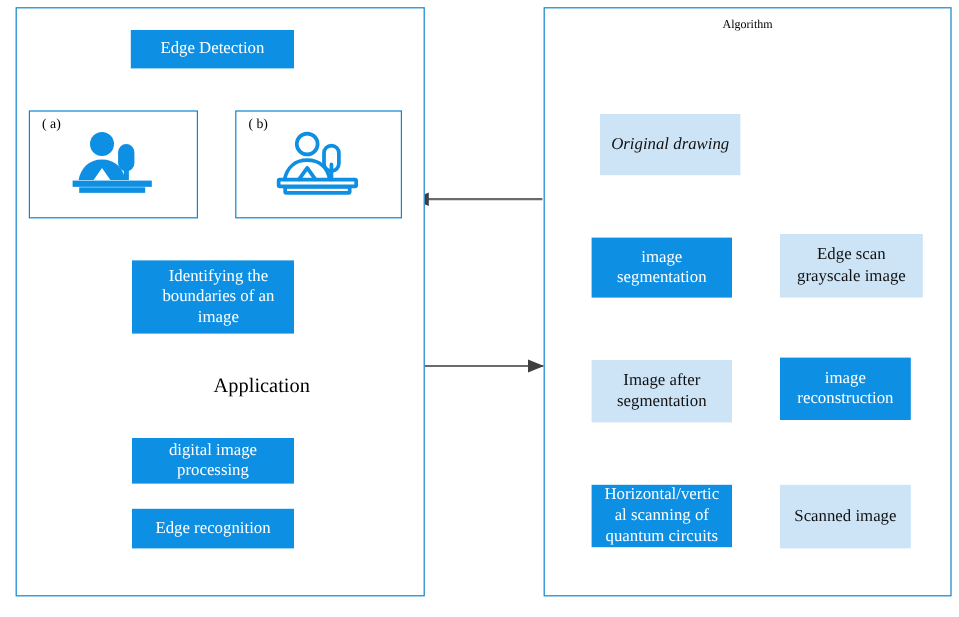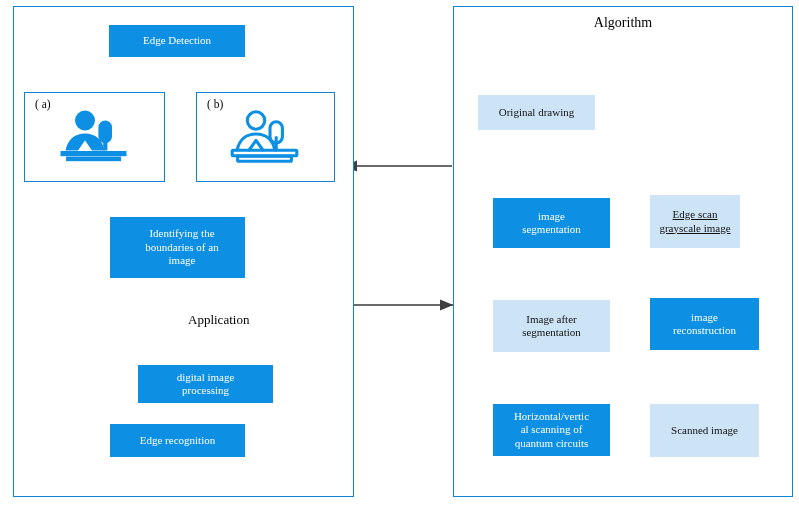--- a/index.html
+++ b/index.html
@@ -28,50 +28,50 @@
   }
   #panel-left  { left: 13px;  top: 6px; width: 341px; height: 491px; }
   #panel-right { left: 453px; top: 6px; width: 340px; height: 491px; }
 
   .panel-title {
     position: absolute;
     width: 100%;
     top: 8px;
     left: 0;
     text-align: center;
-    font-size: 14px;
+    font-size: 10px;
     color: #000000;
   }
 
   
   .box {
     position: absolute;
     box-sizing: border-box;
     display: flex;
     align-items: center;
     justify-content: center;
     text-align: center;
     line-height: 1.22;
-    font-size: 11px;
+    font-size: 14px;
     padding: 2px 3px;
     white-space: pre-line;
   }
   .box.solid {
     background: #0d8fe3;
     color: #ffffff;
   }
   .box.light {
     background: #cde4f7;
     color: #111111;
   }
 
   
   #box-edge-detection   { left: 109px; top: 25px;  width: 136px; height: 32px; }
   #box-identifying      { left: 110px; top: 217px; width: 135px; height: 61px; padding-left: 12px; }
-  #box-digital          { left: 110px; top: 365px; width: 135px; height: 38px; margin-left: 28px; }
+  #box-digital          { left: 110px; top: 365px; width: 135px; height: 38px; }
   #box-brain            { left: 110px; top: 424px; width: 135px; height: 33px; }
 
   
   .imgframe {
     position: absolute;
     border: 1.3px solid #1084d0;
     background: #ffffff;
     box-sizing: border-box;
   }
   #frame-a { left: 24px;  top: 92px; width: 141px; height: 90px; }
@@ -84,34 +84,34 @@
     color: #000000;
   }
   .frame-art {
     position: absolute;
     left: 50%;
     top: 52%;
     transform: translate(-50%, -50%);
   }
 
   
-  #box-original    { left: 478px; top: 95px;  width: 117px; height: 35px; }
+  #box-original    { left: 500px; top: 95px;  width: 117px; height: 51px; font-style: italic; }
   #box-imgseg      { left: 493px; top: 198px; width: 117px; height: 50px; }
   #box-imgafter    { left: 493px; top: 300px; width: 117px; height: 52px; }
   #box-horizontal  { left: 493px; top: 404px; width: 117px; height: 52px; }
   #box-scanned     { left: 650px; top: 404px; width: 109px; height: 53px; text-align: center; }
   #box-imgrecon    { left: 650px; top: 298px; width: 109px; height: 52px; }
-  #box-edgescan    { left: 650px; top: 195px; width: 90px; height: 53px; text-decoration: underline; }
+  #box-edgescan    { left: 650px; top: 195px; width: 119px; height: 53px; }
 
   
   #label-application {
     position: absolute;
-    left: 188px;
+    left: 178px;
     top: 312px;
-    font-size: 13px;
+    font-size: 17px;
     color: #000000;
   }
 </style>
 </head>
 <body>
 
 <svg id="canvas" viewBox="0 0 799 514" xmlns="http://www.w3.org/2000/svg">
   <defs>
     <marker id="ah" markerWidth="9" markerHeight="9" refX="7.4" refY="3.1" orient="auto" markerUnits="strokeWidth">
       <path d="M0,0 L7.6,3.1 L0,6.2 z" fill="#3f3f3f"></path>

